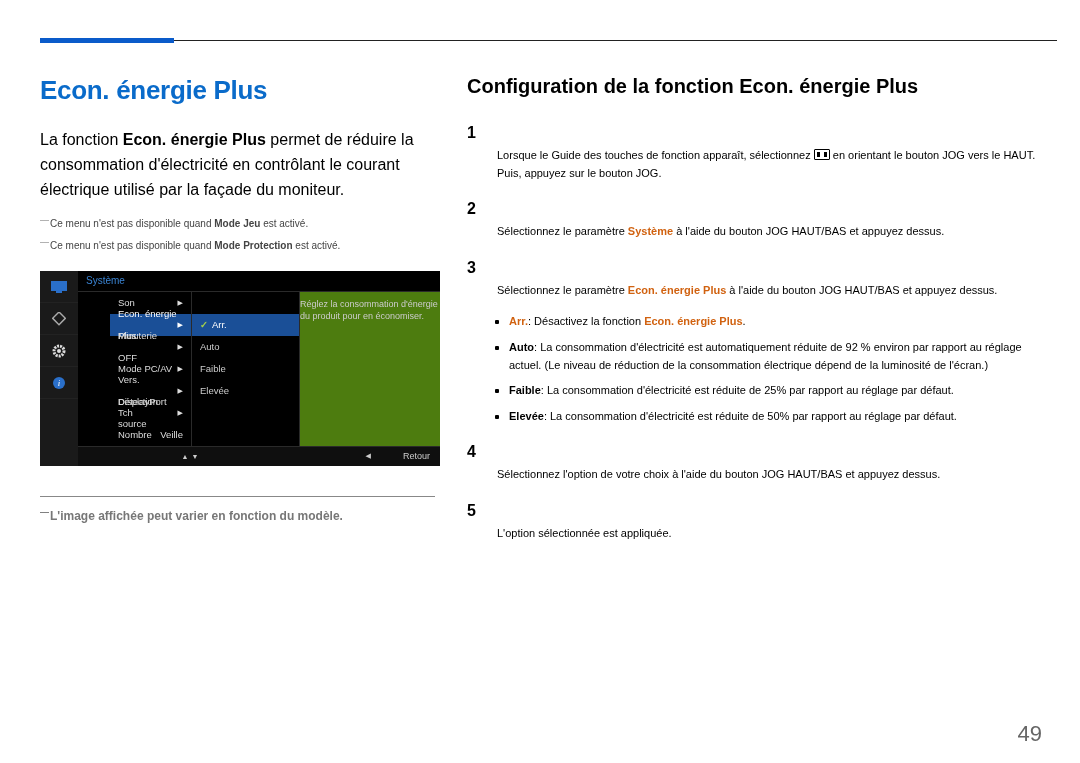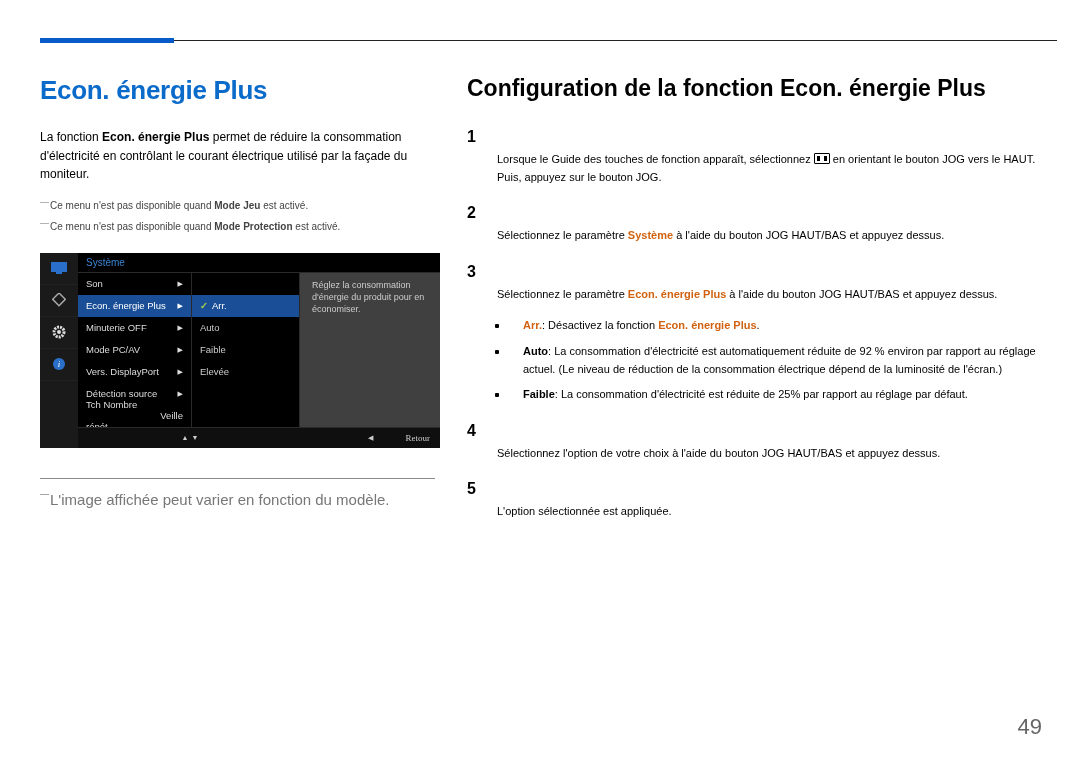--- a/index.html
+++ b/index.html
@@ -36,27 +36,27 @@
   .col-left { width: 395px; }
   .col-right { flex: 1; }
   h1.blue {
     font-size: 26px;
     font-weight: 600;
     color: #0a6bca;
     margin-bottom: 22px;
     letter-spacing: -0.3px;
   }
   h2.dark {
-    font-size: 23px;
+    font-size: 20px;
     font-weight: 700;
     color: #000;
     margin-bottom: 22px;
   }
   .intro {
-    font-size: 12px;
+    font-size: 16px;
     line-height: 1.55;
     margin-bottom: 14px;
   }
   .note {
     font-size: 10px;
     line-height: 1.55;
     color: #444;
     margin-bottom: 6px;
     position: relative;
     padding-left: 10px;
@@ -115,20 +115,21 @@
   }
   .osd-body {
     flex: 1;
     display: flex;
     border-top: 1px solid #2a2a2a;
   }
   .osd-list {
     width: 113px;
     display: flex;
     flex-direction: column;
+    padding-left: 32px;
   }
   .osd-row {
     height: 22px;
     line-height: 22px;
     padding: 0 8px;
     color: #ddd;
     font-size: 9.5px;
     display: flex;
     justify-content: space-between;
     align-items: center;
@@ -148,25 +149,25 @@
     font-size: 9.5px;
     display: flex;
     align-items: center;
     gap: 4px;
   }
   .osd-sub.sel { background: #1a4f97; color: #fff; }
   .tick { color: #a7d24a; font-weight: 700; }
   .osd-help {
     flex: 1;
     border-left: 1px solid #2a2a2a;
-    padding: 6px 12px;
+    padding: 6px 0;
     font-size: 9px;
     line-height: 1.35;
     color: #ccc;
-    background: #404040;
+    background: #4d7c0f;
   }
   .osd-footer {
     height: 22px;
     border-top: 1px solid #2a2a2a;
     background: #0f0f0f;
     display: flex;
     justify-content: flex-end;
     align-items: center;
     font-size: 9px;
     color: #ccc;
@@ -178,34 +179,34 @@
     align-items: center;
     gap: 3px;
   }
   .osd-footer-retour {
     width: 140px;
     display: flex;
     justify-content: flex-end;
     align-items: center;
     gap: 32px;
     padding-right: 10px;
-    font-family: Liberation Serif, serif;
   }
   .tri { font-size: 7px; }
 
   .footline {
     border-top: 1px solid #888;
     margin-top: 30px;
     padding-top: 12px;
   }
   .foottext {
-    font-size: 15px;
+    font-size: 12px;
     color: #777;
     position: relative;
     padding-left: 10px;
+    font-weight: bold;
   }
   .foottext::before {
     content: "―";
     position: absolute;
     left: 0; top: -2px;
     font-size: 9px;
   }
 
   .steps { }
   .step {
@@ -240,39 +241,39 @@
   }
   .inline-icon::before { left: 2px; }
   .inline-icon::after { right: 2px; }
   .bullets {
     margin-top: 2px;
     margin-left: 28px;
     margin-bottom: 14px;
   }
   .bitem {
     display: flex;
-    gap: 24px;
+    gap: 10px;
     font-size: 11px;
     line-height: 1.6;
     margin-bottom: 8px;
     color: #000;
   }
   .bdot {
     width: 4px;
     height: 4px;
     background: #000;
     border-radius: 1px;
     margin-top: 7px;
     flex-shrink: 0;
   }
   .bbody { flex: 1; }
 
   .page-number {
     position: absolute;
-    bottom: 23px;
+    bottom: 16px;
     right: 38px;
     font-size: 22px;
     color: #666;
     font-weight: 400;
   }
 </style>
 </head>
 <body>
 
 <div class="page">
@@ -416,20 +417,24 @@
           <div class="bbody"><span class="orange">Arr.</span><span>: Désactivez la fonction </span><span class="orange">Econ. énergie Plus</span><span>.</span></div>
         </div>
         <div class="bitem">
           <div class="bdot"></div>
           <div class="bbody"><span class="bold">Auto</span><span>: La consommation d'électricité est automatiquement réduite de 92 % environ par rapport au réglage actuel. (Le niveau de réduction de la consommation électrique dépend de la luminosité de l'écran.)</span></div>
         </div>
         <div class="bitem">
           <div class="bdot"></div>
           <div class="bbody"><span class="bold">Faible</span><span>: La consommation d'électricité est réduite de 25% par rapport au réglage par défaut.</span></div>
         </div>
+        <div class="bitem">
+          <div class="bdot"></div>
+          <div class="bbody"><span class="bold">Elevée</span><span>: La consommation d'électricité est réduite de 50% par rapport au réglage par défaut.</span></div>
+        </div>
       </div>
 
       <div class="steps">
         <div class="step">
           <div class="step-num">4</div>
           <div class="step-body">Sélectionnez l'option de votre choix à l'aide du bouton JOG HAUT/BAS et appuyez dessus.</div>
         </div>
         <div class="step">
           <div class="step-num">5</div>
           <div class="step-body">L'option sélectionnée est appliquée.</div>

